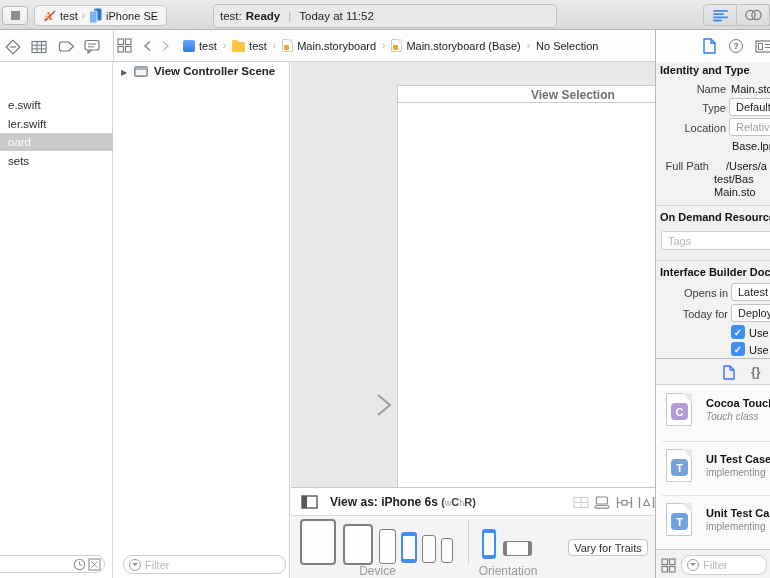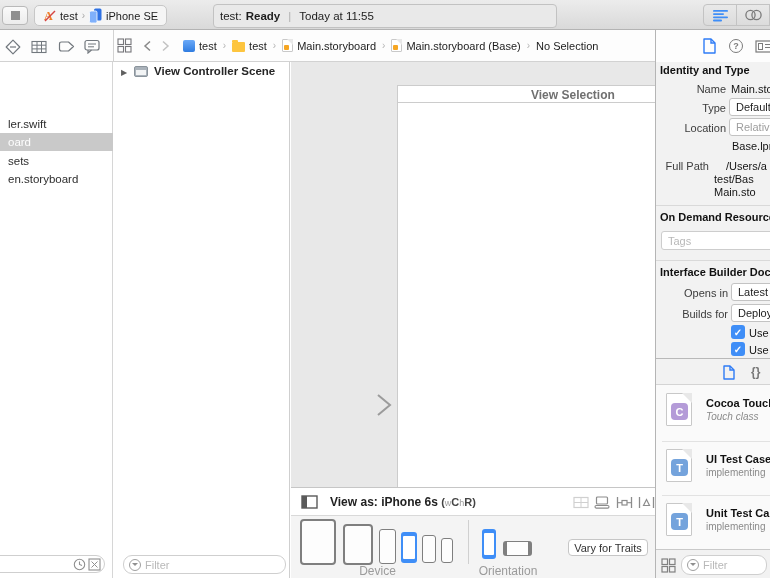--- a/index.html
+++ b/index.html
@@ -144,21 +144,21 @@
       <rect x="5" y="0.5" width="7.5" height="12" rx="1.5" fill="#2f72e4"></rect>
       <rect x="0.5" y="3" width="7.5" height="12" rx="1.5" fill="#7fb0fb" stroke="#fff" stroke-width="0.8"></rect>
     </svg>
     <span>iPhone SE</span>
   </div>
 
   <div class="status abs">
     <span>test:</span>
     <b>Ready</b>
     <span class="pipe">|</span>
-    <span>Today at 11:55</span>
+    <span>Today at 11:52</span>
   </div>
 
   <div class="segg abs">
     <div class="segc">
       <svg width="17" height="13">
         <rect x="1" y="1" width="15" height="1.8" rx="0.9" fill="#3f8ef7"></rect>
         <rect x="1" y="4.2" width="11" height="1.8" rx="0.9" fill="#3f8ef7"></rect>
         <rect x="1" y="7.4" width="15" height="1.8" rx="0.9" fill="#3f8ef7"></rect>
         <rect x="1" y="10.6" width="9" height="1.8" rx="0.9" fill="#3f8ef7"></rect>
       </svg>
@@ -254,24 +254,24 @@
        display:flex; align-items:center; justify-content:center; color:#7b7b7b; font-size:9px; font-weight:bold;">?</div>
   <svg class="abs" style="left:99px; top:10px;" width="18" height="13">
     <rect x="1" y="1" width="16" height="11" fill="none" stroke="#7b7b7b" stroke-width="1.2"></rect>
     <rect x="3.5" y="3.5" width="4" height="6" fill="none" stroke="#7b7b7b" stroke-width="1"></rect>
     <line x1="10" y1="4.5" x2="15" y2="4.5" stroke="#7b7b7b" stroke-width="1"></line>
     <line x1="10" y1="7.5" x2="15" y2="7.5" stroke="#7b7b7b" stroke-width="1"></line>
   </svg>
 </div>
 
 <div class="navpanel abs">
+  <div class="navrow" style="top:34px;">e.swift</div>
   <div class="navrow" style="top:53px;">ler.swift</div>
   <div class="navrow" style="top:90px;">sets</div>
   <div class="navrow sel" style="top:71px;">oard</div>
-  <div class="navrow" style="top:108px;">en.storyboard</div>
 
   <div class="filterfield" style="left:-14px; top:493px; width:119px; height:18px;">
     <input type="text" style="">
     <svg width="13" height="13" style="flex:none;">
       <circle cx="6.5" cy="6.5" r="5.2" fill="none" stroke="#8f8f8f" stroke-width="1.1"></circle>
       <path d="M6.5 3.5 L6.5 6.5 L9 7.5" fill="none" stroke="#8f8f8f" stroke-width="1.1"></path>
     </svg>
     <svg width="13" height="13" style="flex:none; margin:0 3px 0 2px;">
       <rect x="1" y="1" width="11" height="11" fill="none" stroke="#8f8f8f" stroke-width="1.1"></rect>
       <path d="M3.5 3.5 L9.5 9.5 M9.5 3.5 L3.5 9.5" stroke="#8f8f8f" stroke-width="1"></path>
@@ -385,21 +385,21 @@
   <div class="tagsfield">
     <input type="text" placeholder="Tags" style="">
   </div>
 
   <div class="isep" style="top:198px;"></div>
   <div class="ihead" style="top:204px;">Interface Builder Docum</div>
 
   <span class="ilabel" style="top:225px; left:2px;">Opens in</span>
   <span class="popup" style="top:221px; left:75px; width:90px;">Latest</span>
 
-  <span class="ilabel" style="top:246px; left:2px;">Builds for</span>
+  <span class="ilabel" style="top:246px; left:2px;">Today for</span>
   <span class="popup" style="top:242px; left:75px; width:90px;">Deploy</span>
 
   <div class="checkbox" style="top:263px; left:75px;">✓</div>
   <span class="cblabel" style="top:265px; left:93px;">Use A</span>
 
   <div class="checkbox" style="top:280px; left:75px;">✓</div>
   <span class="cblabel" style="top:282px; left:93px;">Use T</span>
 
 </div>
 

